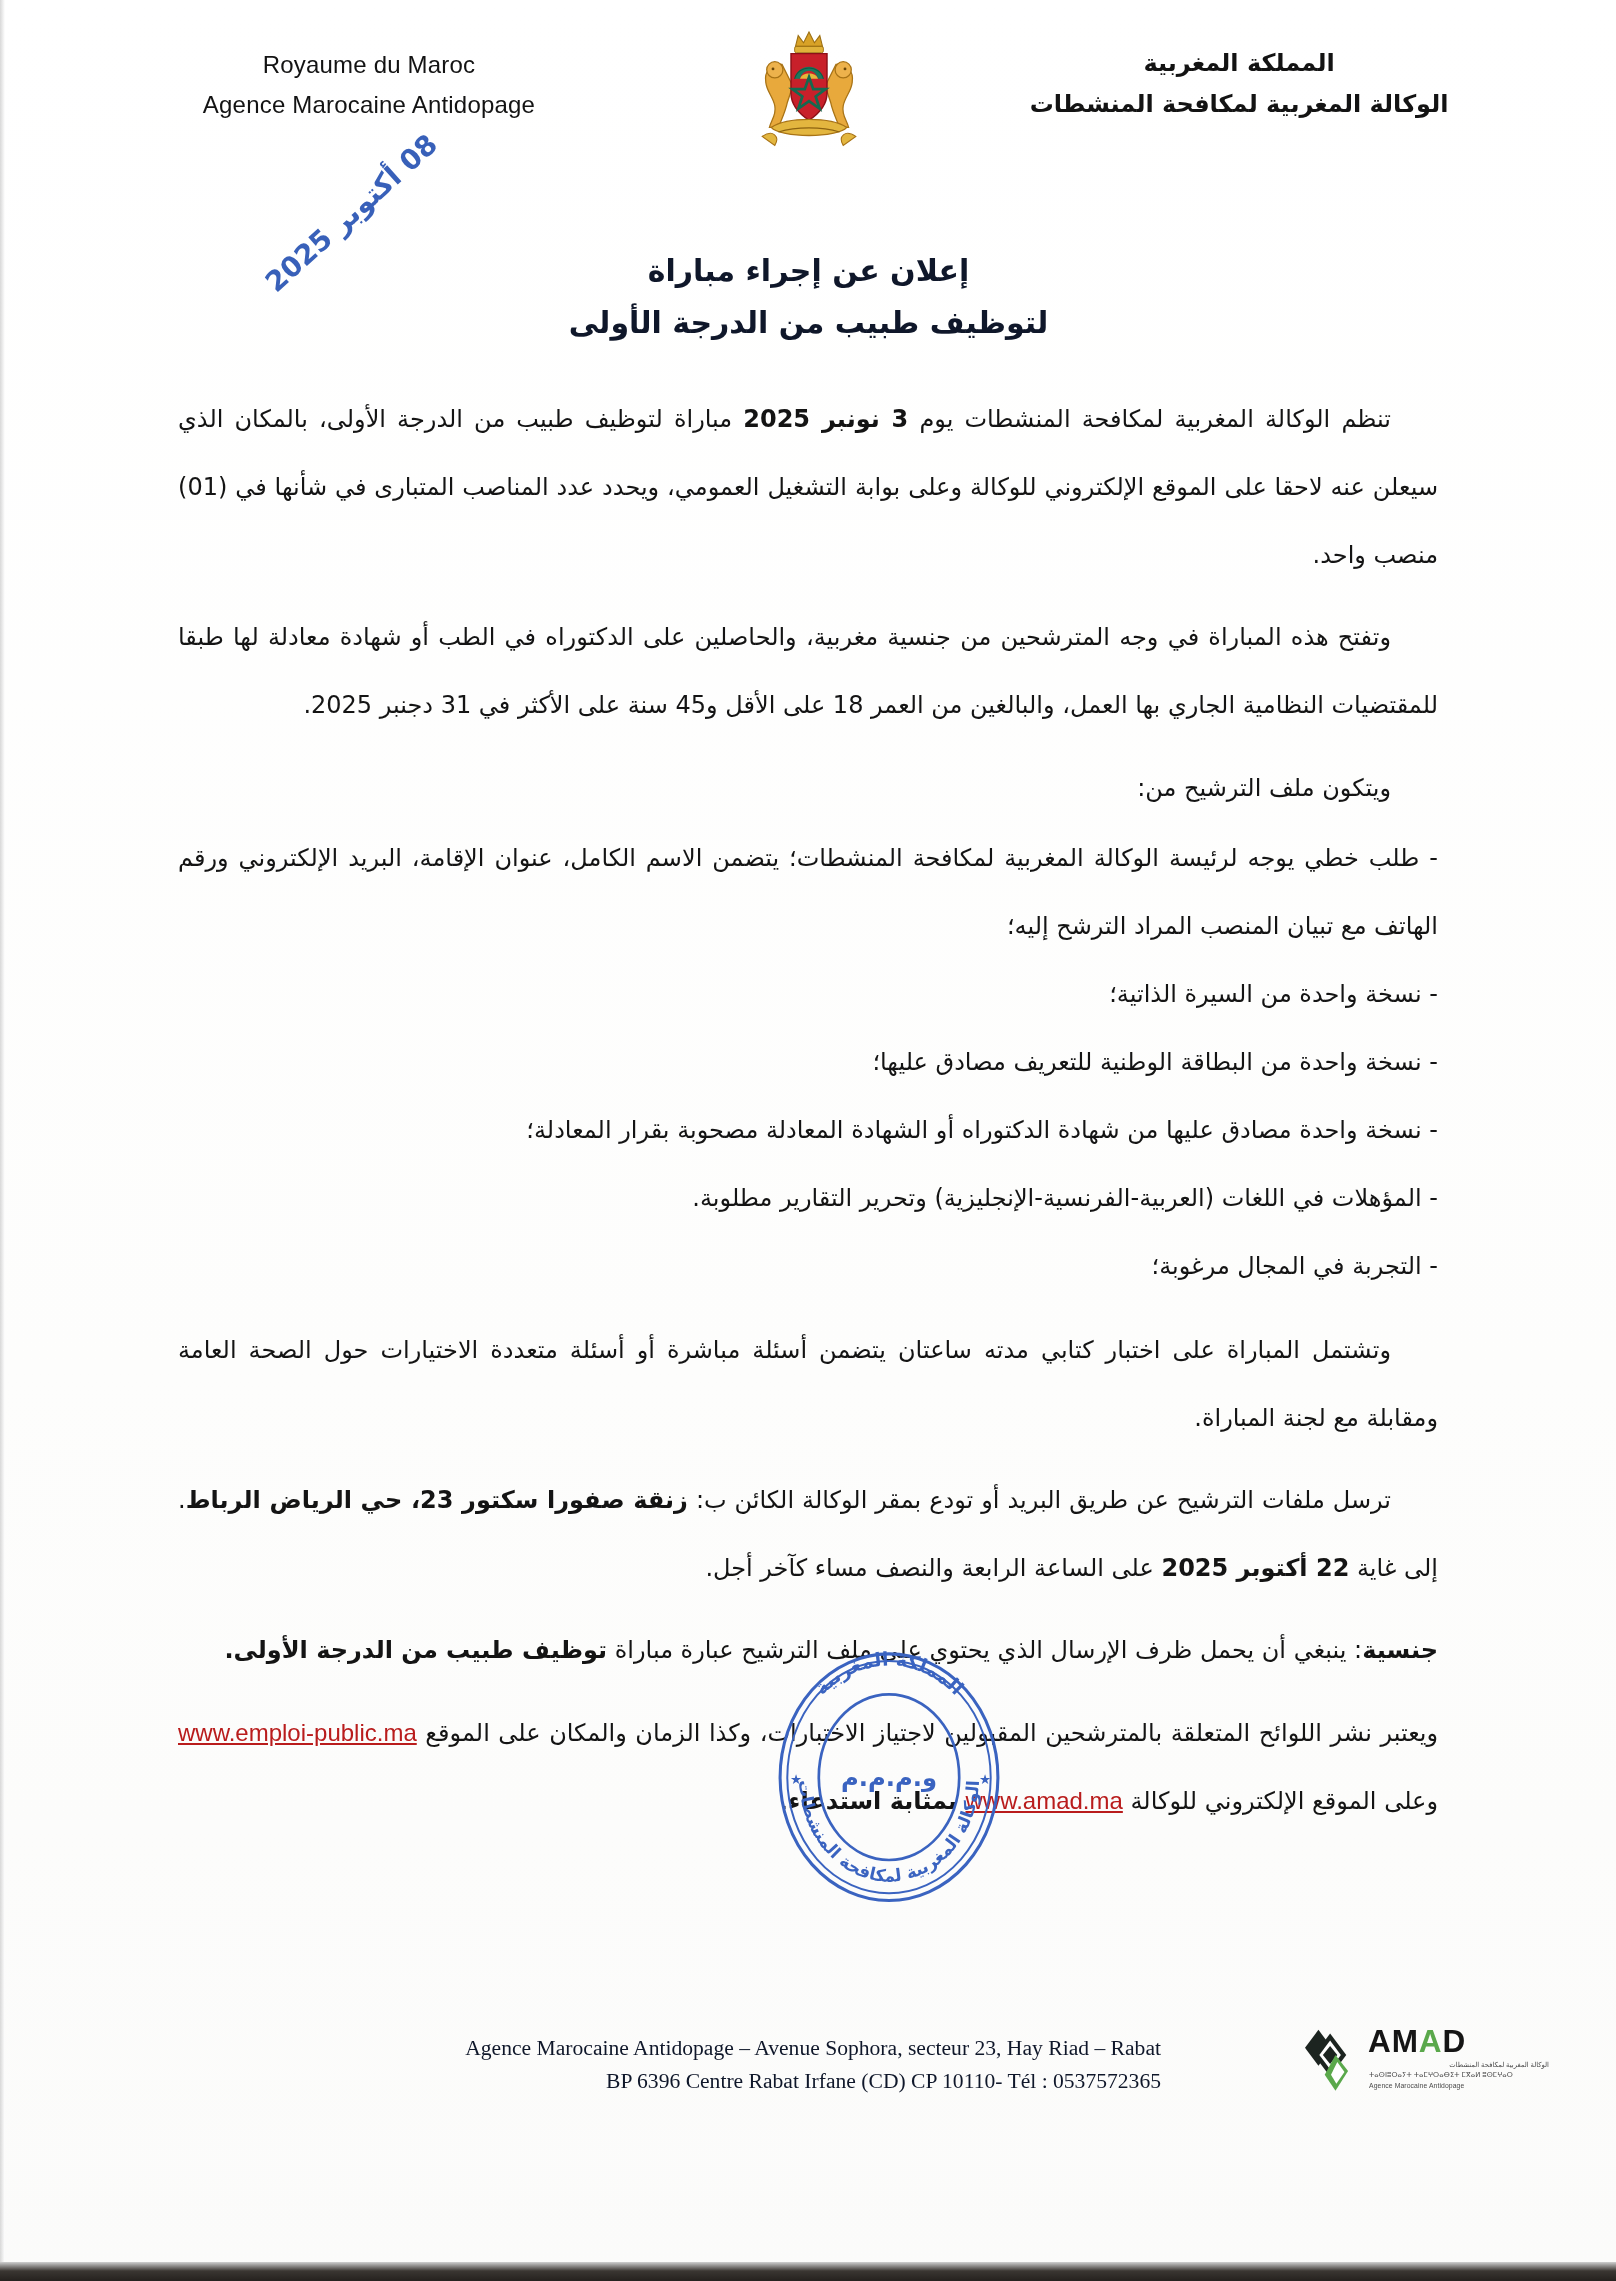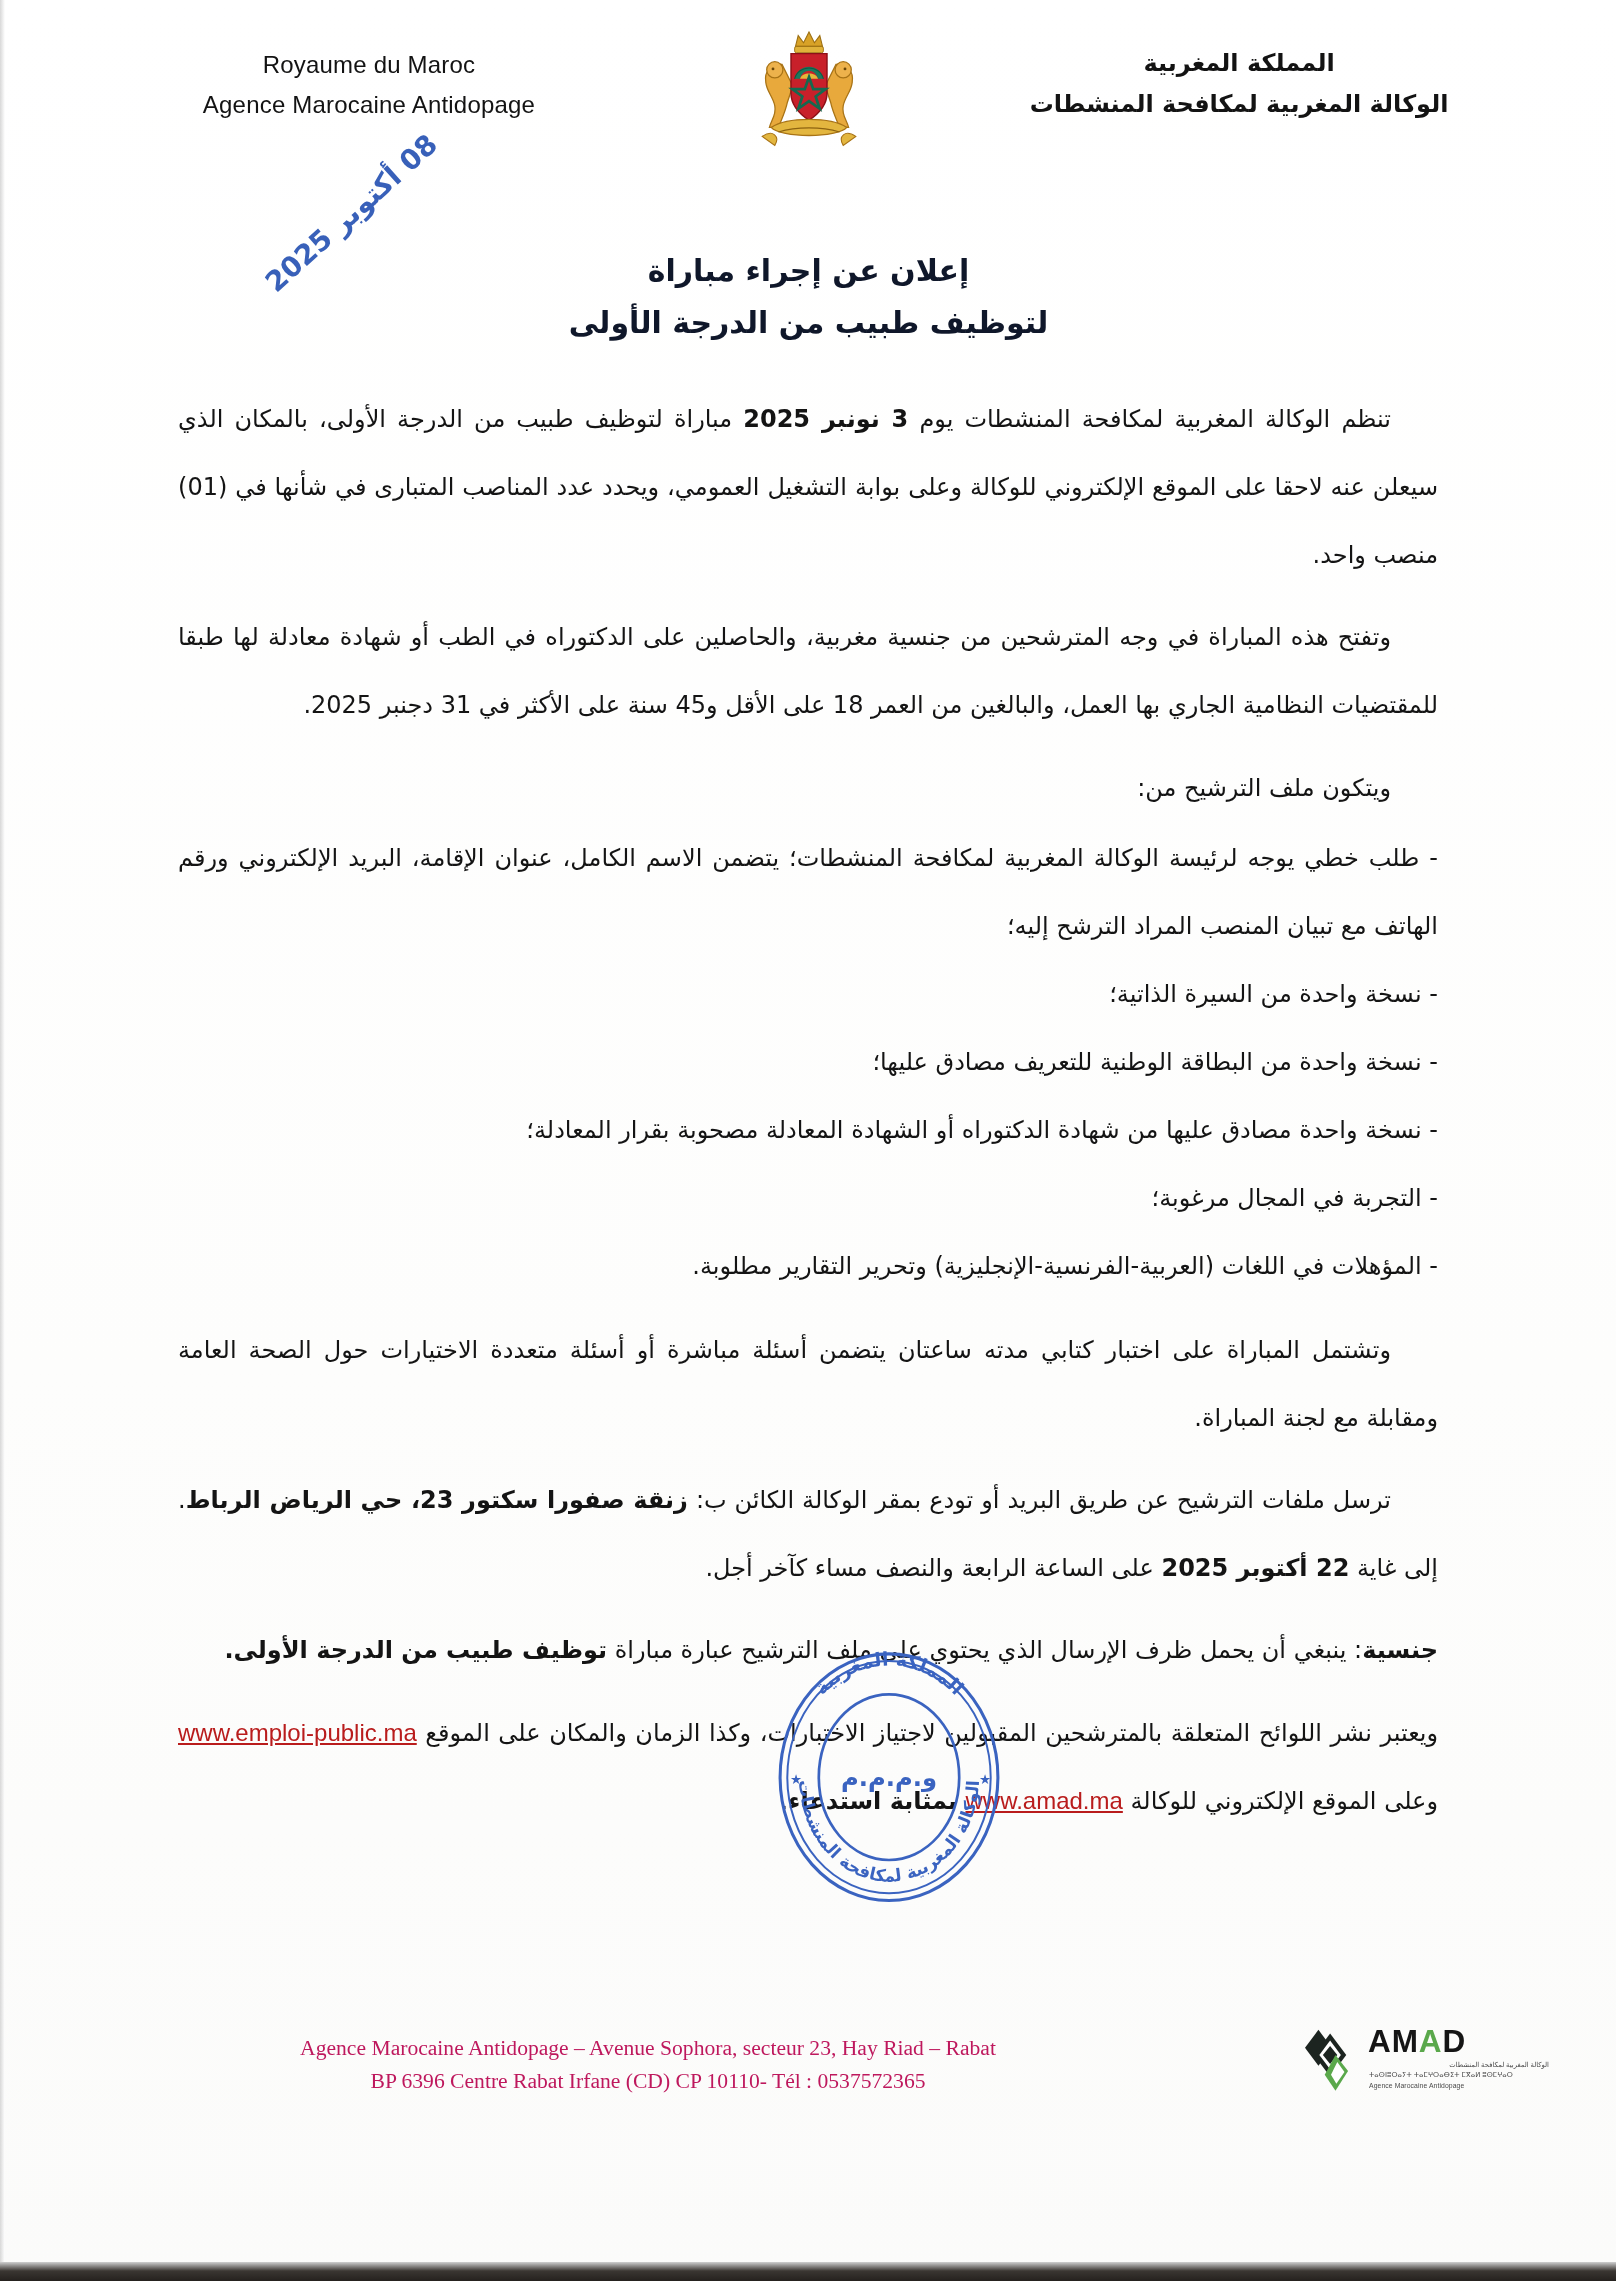--- a/index.html
+++ b/index.html
@@ -174,29 +174,29 @@
     left: 754px;
     top: 1626px;
     width: 270px;
     height: 288px;
     color: #3a63c0;
   }
 
   
   .footer {
     position: absolute;
-    left: 153px;
+    left: 171px;
     top: 2032px;
     width: 990px;
     font-family: "Liberation Serif", serif;
     font-size: 21.6px;
     line-height: 33px;
-    color: #be185d;
+    color: #0f172a;
     direction: ltr;
-    text-align: center;
+    text-align: right;
   }
   .amad-logo {
     position: absolute;
     left: 1303px;
     top: 2023px;
     width: 243px;
     height: 88px;
   }
   .amad-mark { position: absolute; left: 0; top: 5.4px; width: 56px; height: 70px; }
   .amad-word {
@@ -285,22 +285,22 @@
 
     <p class="para">وتفتح هذه المباراة في وجه المترشحين من جنسية مغربية، والحاصلين على الدكتوراه في الطب أو شهادة معادلة لها طبقا للمقتضيات النظامية الجاري بها العمل، والبالغين من العمر 18 على الأقل و45 سنة على الأكثر في 31 دجنبر 2025.</p>
 
     <p class="intro-line">ويتكون ملف الترشيح من:</p>
 
     <ul class="doc-list">
       <li>طلب خطي يوجه لرئيسة الوكالة المغربية لمكافحة المنشطات؛ يتضمن الاسم الكامل، عنوان الإقامة، البريد الإلكتروني ورقم الهاتف مع تبيان المنصب المراد الترشح إليه؛</li>
       <li>نسخة واحدة من السيرة الذاتية؛</li>
       <li>نسخة واحدة من البطاقة الوطنية للتعريف مصادق عليها؛</li>
       <li>نسخة واحدة مصادق عليها من شهادة الدكتوراه أو الشهادة المعادلة مصحوبة بقرار المعادلة؛</li>
+      <li>المؤهلات في اللغات (العربية-الفرنسية-الإنجليزية) وتحرير التقارير مطلوبة.</li>
       <li>التجربة في المجال مرغوبة؛</li>
-      <li>المؤهلات في اللغات (العربية-الفرنسية-الإنجليزية) وتحرير التقارير مطلوبة.</li>
     </ul>
 
     <p class="para">وتشتمل المباراة على اختبار كتابي مدته ساعتان يتضمن أسئلة مباشرة أو أسئلة متعددة الاختيارات حول الصحة العامة ومقابلة مع لجنة المباراة.</p>
 
     <p class="para"><span>ترسل ملفات الترشيح عن طريق البريد أو تودع بمقر الوكالة الكائن ب: </span><b>زنقة صفورا سكتور 23، حي الرياض الرباط</b><span>. إلى غاية </span><b>22 أكتوبر 2025</b><span> على الساعة الرابعة والنصف مساء كآخر أجل.</span></p>
 
     <p class="para no-indent"><b>جنسية</b><span>: ينبغي أن يحمل ظرف الإرسال الذي يحتوي على ملف الترشيح عبارة مباراة </span><b>توظيف طبيب من الدرجة الأولى.</b></p>
 
     <p class="para no-indent"><span>ويعتبر نشر اللوائح المتعلقة بالمترشحين المقبولين لاجتياز الاختبارات، وكذا الزمان والمكان على الموقع </span><span class="link">www.emploi-public.ma</span><span> وعلى الموقع الإلكتروني للوكالة </span><span class="link">www.amad.ma</span><b> بمثابة استدعاء</b><span>.</span></p>
   </div>

